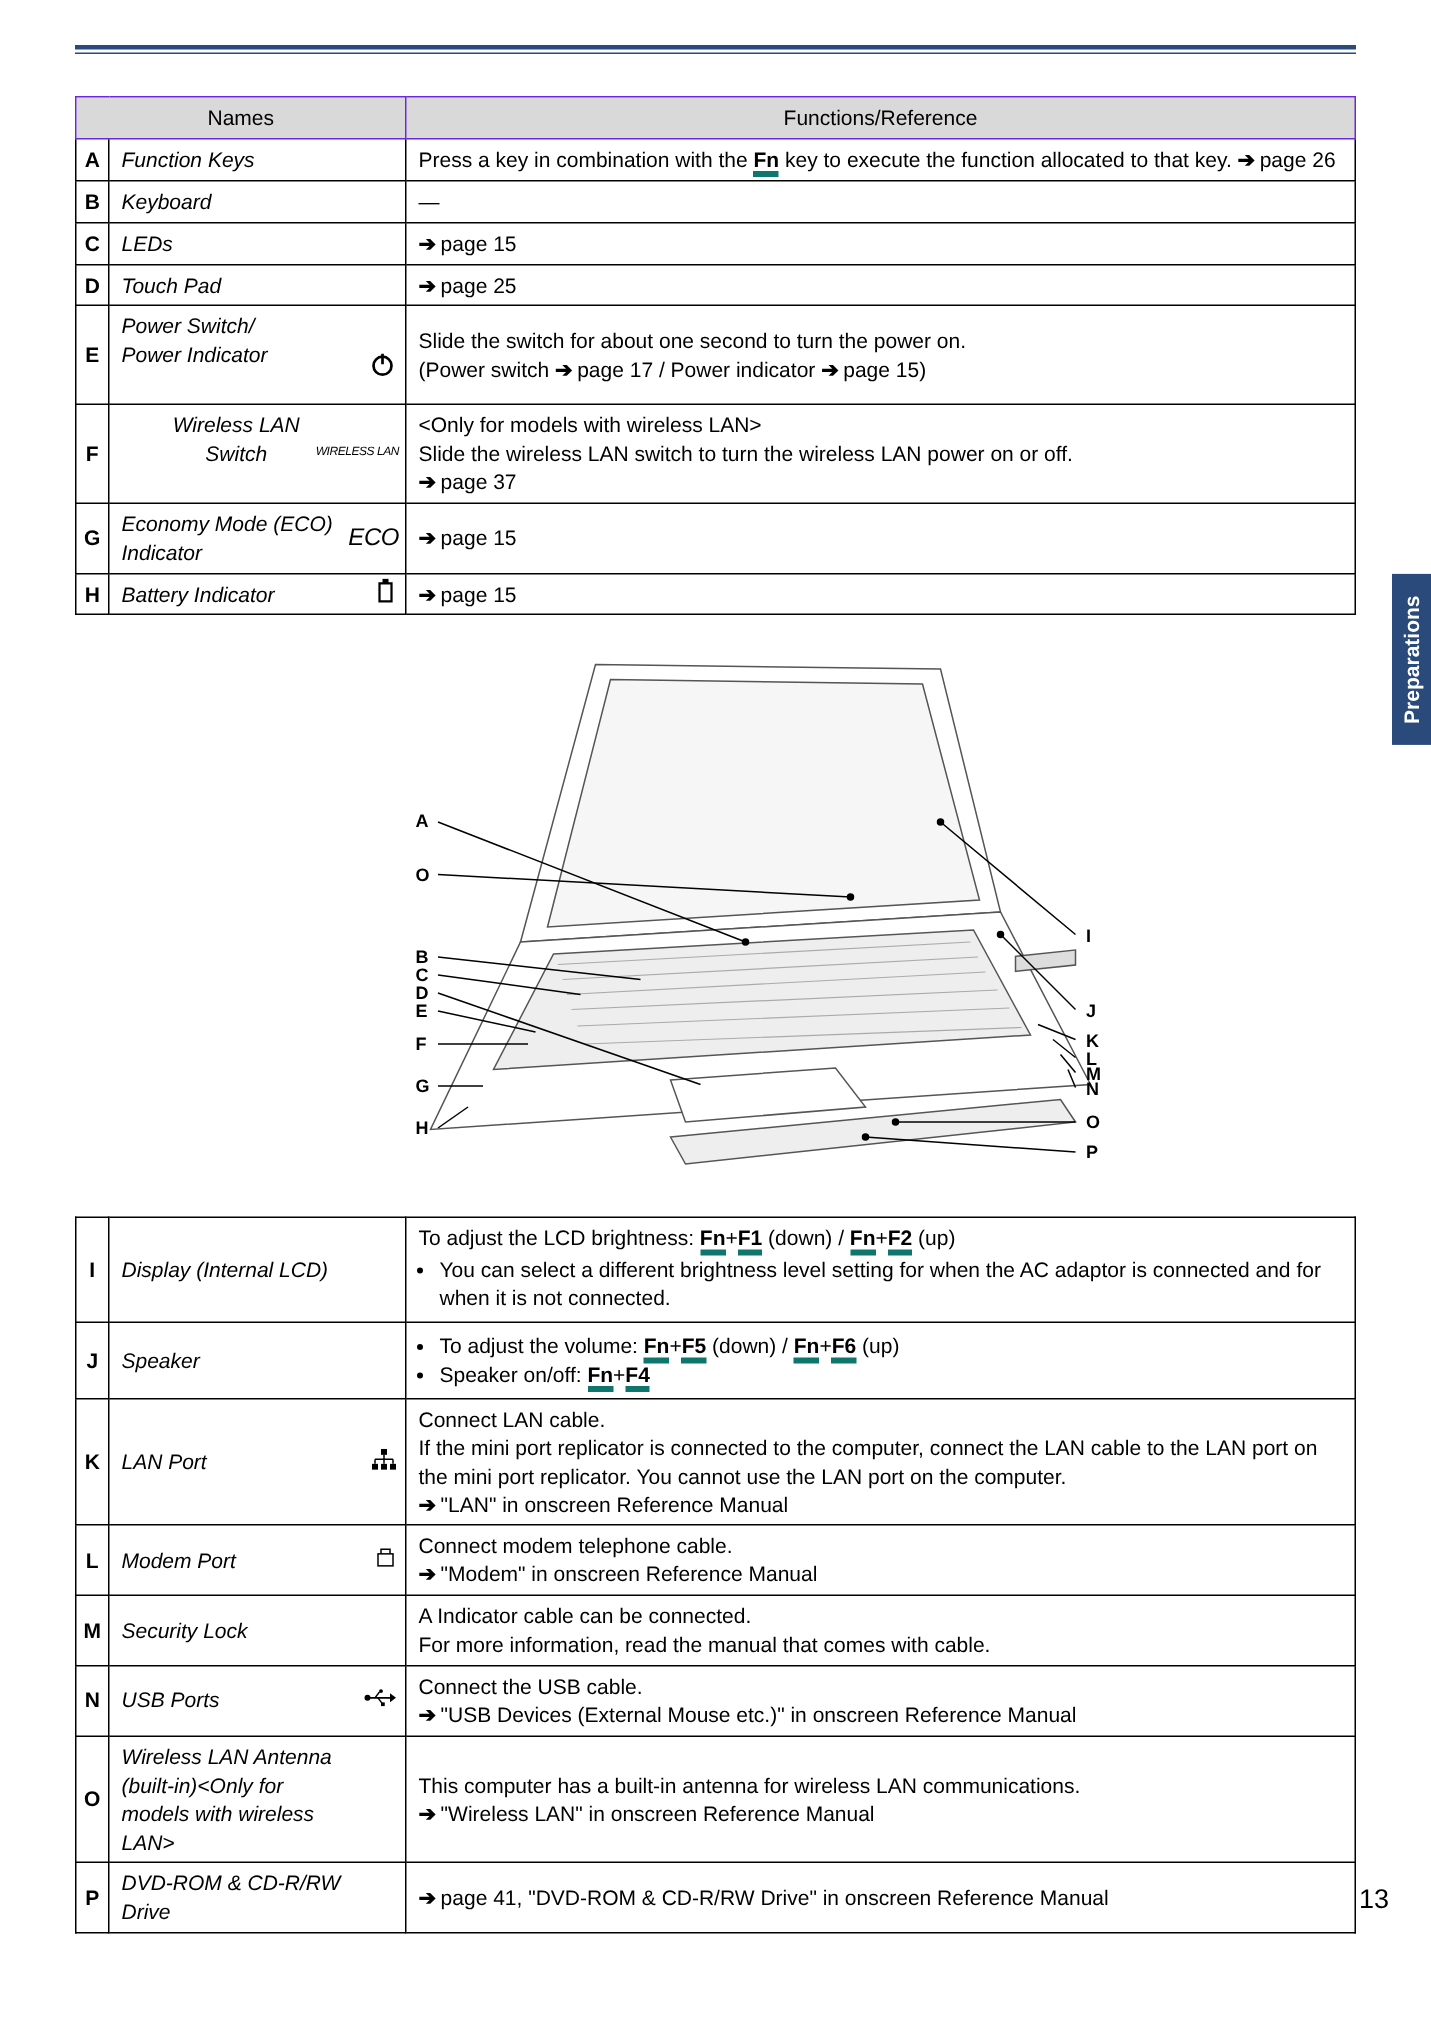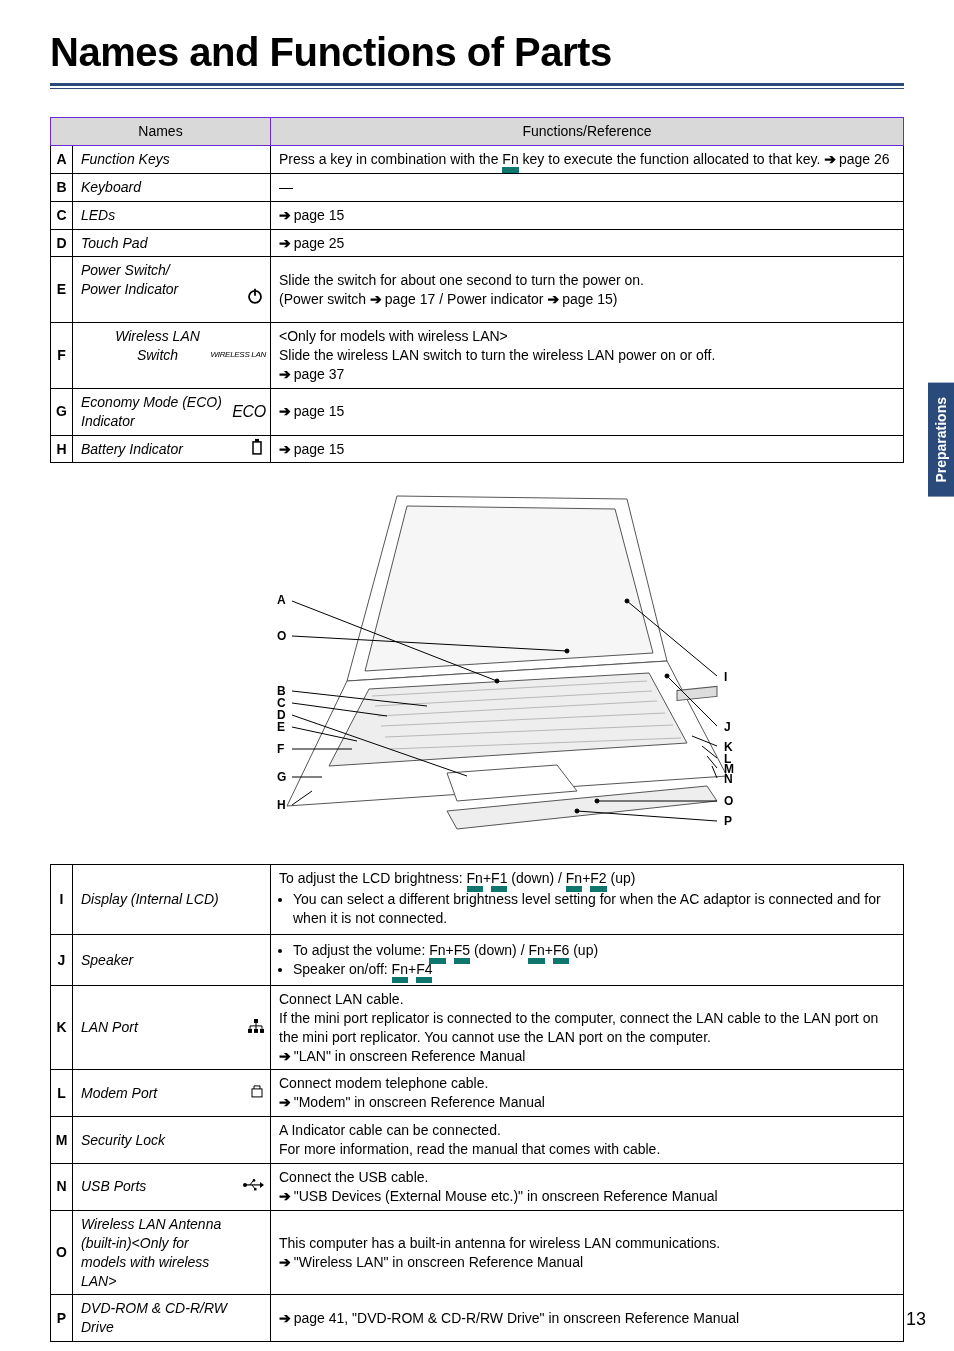--- a/index.html
+++ b/index.html
@@ -67,22 +67,22 @@
   .cell-label {
     position: absolute;
     right: 4px;
     top: 50%;
     transform: translateY(-50%);
     font-size: 8px;
     letter-spacing: -0.3px;
   }
   .arrow::before { content: "\2794"; font-weight: bold; margin-right: 3px; }
   .fnkey {
-    font-weight: normal;
-    border-bottom: 6px solid #0f766e;
+    font-weight: bold;
+    border-bottom: 4px solid #0f766e;
     padding-bottom: 0px;
   }
   ul.bullets { margin: 2px 0 2px 14px; padding: 0; }
   ul.bullets li { margin: 0; }
   .diagram-wrap {
     margin: 18px auto 18px auto;
     width: 560px;
     position: relative;
   }
   .side-tab {
@@ -109,21 +109,20 @@
     position: absolute;
     font-size: 12px;
     font-weight: bold;
     font-family: Arial, sans-serif;
   }
 </style>
 </head>
 <body>
 
 <div class="page">
-  <h1 class="title">Names and Functions of Parts</h1>
   <div class="title-rule"></div>
 
   <table class="parts">
     <thead>
       <tr>
         <th colspan="2">Names</th>
         <th>Functions/Reference</th>
       </tr>
     </thead>
     <tbody>

